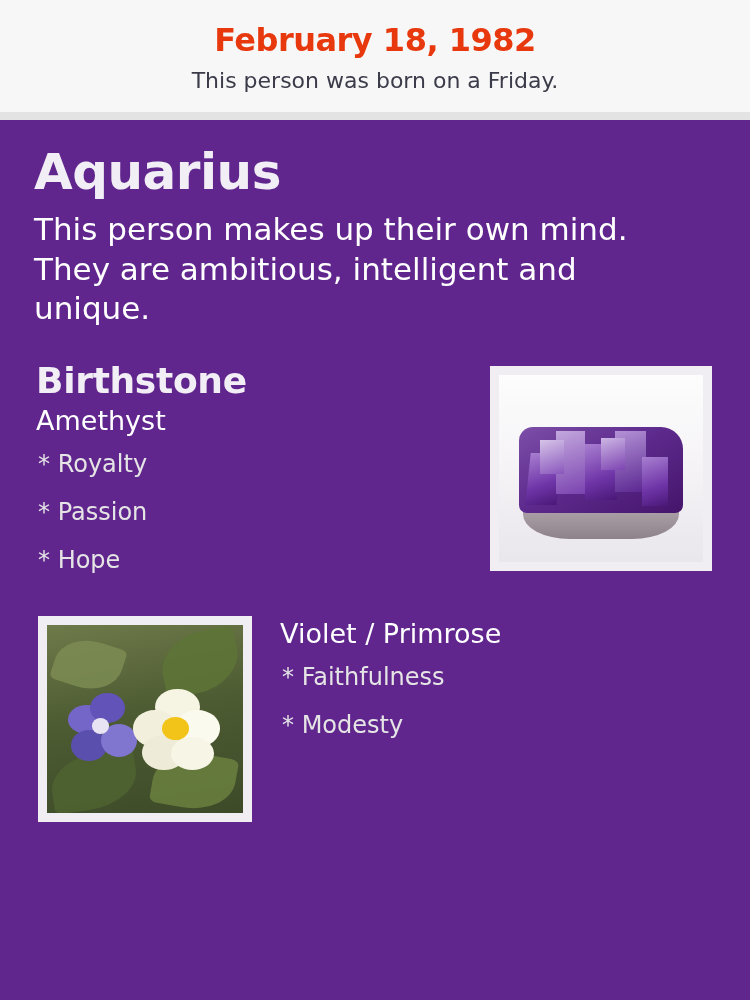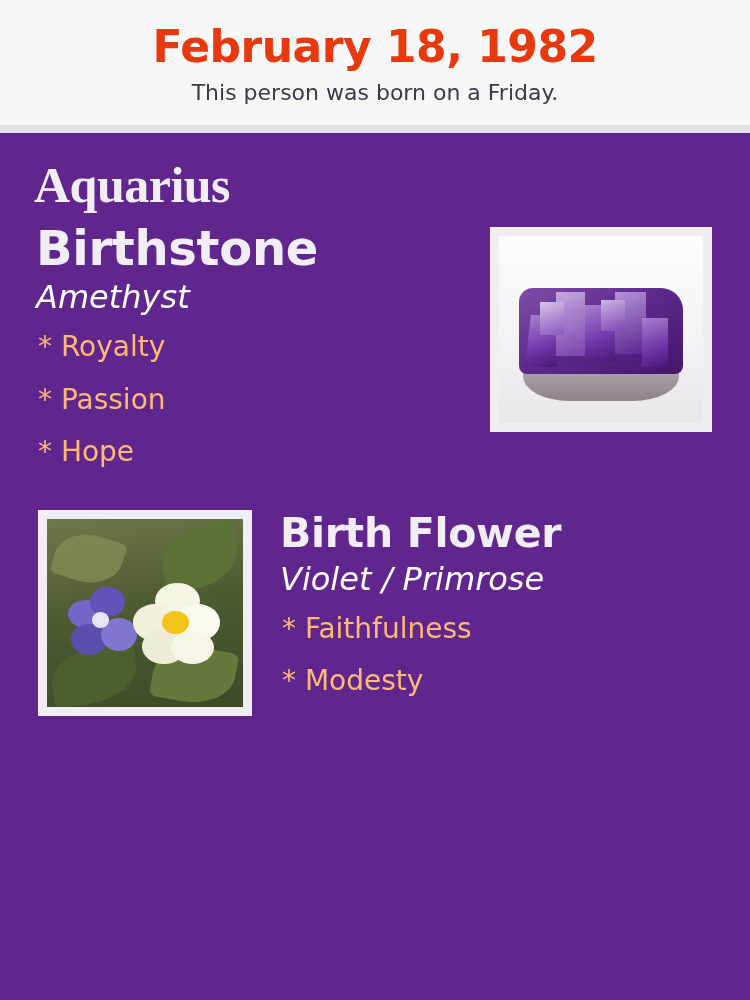--- a/index.html
+++ b/index.html
@@ -24,21 +24,21 @@
 
   
   .header {
     background: #f7f7f7;
     padding: 24px 20px 18px 20px;
     text-align: center;
     box-sizing: border-box;
   }
   .date-title {
     color: #e8380d;
-    font-size: 44px;
+    font-size: 32px;
     font-weight: bold;
     line-height: 1.05;
     letter-spacing: -0.5px;
     margin: 0 0 10px 0;
     font-family: "DejaVu Sans", sans-serif;
   }
   .site-summary {
     color: #1b1b1b;
     font-size: 27px;
     line-height: 1.15;
@@ -67,57 +67,55 @@
     color: #ffffff;
   }
 
   .zodiac-name {
     font-size: 50px;
     font-weight: bold;
     color: #f2eef5;
     line-height: 1.05;
     margin: 0 0 12px 2px;
     letter-spacing: -0.5px;
-    font-family: Liberation Serif, serif;
   }
   .zodiac-desc {
     font-size: 31px;
     line-height: 1.26;
     color: #ffffff;
     margin: 0 0 34px 2px;
     max-width: 660px;
   }
 
   
   .stone-row {
     display: flex;
     align-items: flex-start;
     justify-content: space-between;
   }
   .stone-text {
     padding-left: 4px;
   }
   .block-title {
-    font-size: 48px;
+    font-size: 36px;
     font-weight: bold;
     color: #f2eef5;
     line-height: 1.05;
     margin: 0 0 6px 0;
     letter-spacing: -0.3px;
   }
   .block-sub {
-    font-size: 32px;
+    font-size: 27px;
     color: #ffffff;
     line-height: 1.15;
     margin: 0 0 14px 0;
-    font-style: italic;
   }
   .trait {
-    font-size: 28px;
-    color: #fdba74;
+    font-size: 24px;
+    color: #e5e5e5;
     line-height: 1.2;
     margin: 0 0 19px 2px;
   }
 
   
   .photo-frame {
     background: #f0eef2;
     padding: 9px;
     box-sizing: border-box;
   }
@@ -246,20 +244,21 @@
   <div class="header">
     <div class="date-title">February 18, 1982</div>
     <div class="born-line">This person was born on a Friday.</div>
   </div>
 
   <div class="divider"></div>
 
   <div class="body-panel">
 
     <div class="zodiac-name">Aquarius</div>
+    <div class="zodiac-desc">This person makes up their own mind. They are ambitious, intelligent and unique.</div>
 
     <div class="stone-row">
       <div class="stone-text">
         <div class="block-title">Birthstone</div>
         <div class="block-sub">Amethyst</div>
         <div class="trait">* Royalty</div>
         <div class="trait">* Passion</div>
         <div class="trait">* Hope</div>
       </div>
       <div class="photo-frame stone-frame">
@@ -295,21 +294,20 @@
             <div class="ppetal pp1"></div>
             <div class="ppetal pp2"></div>
             <div class="ppetal pp3"></div>
             <div class="ppetal pp4"></div>
             <div class="ppetal pp5"></div>
             <div class="ppetal pcenter"></div>
           </div>
         </div>
       </div>
       <div class="flower-text">
-        <div class="block-title">Birth Flower</div>
         <div class="block-sub">Violet / Primrose</div>
         <div class="trait">* Faithfulness</div>
         <div class="trait">* Modesty</div>
       </div>
     </div>
 
   </div>
 </div>
 
 </body></html>

